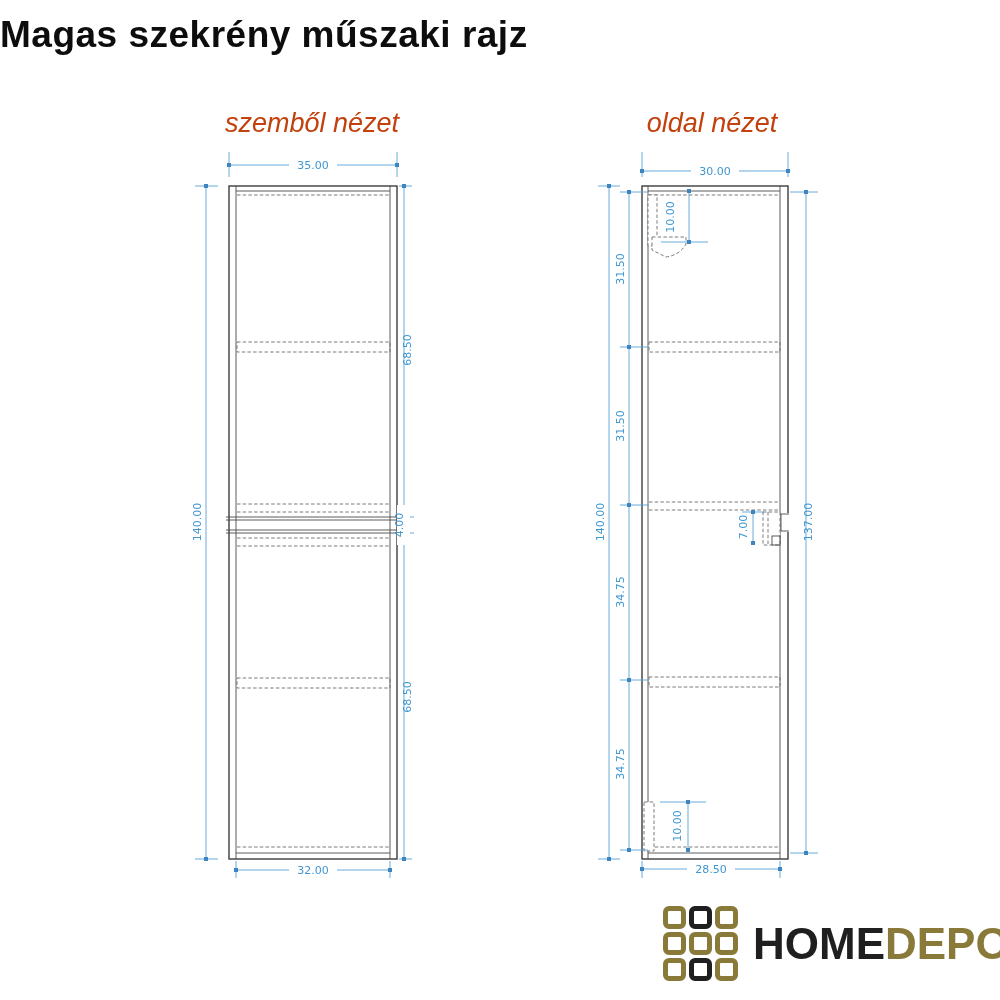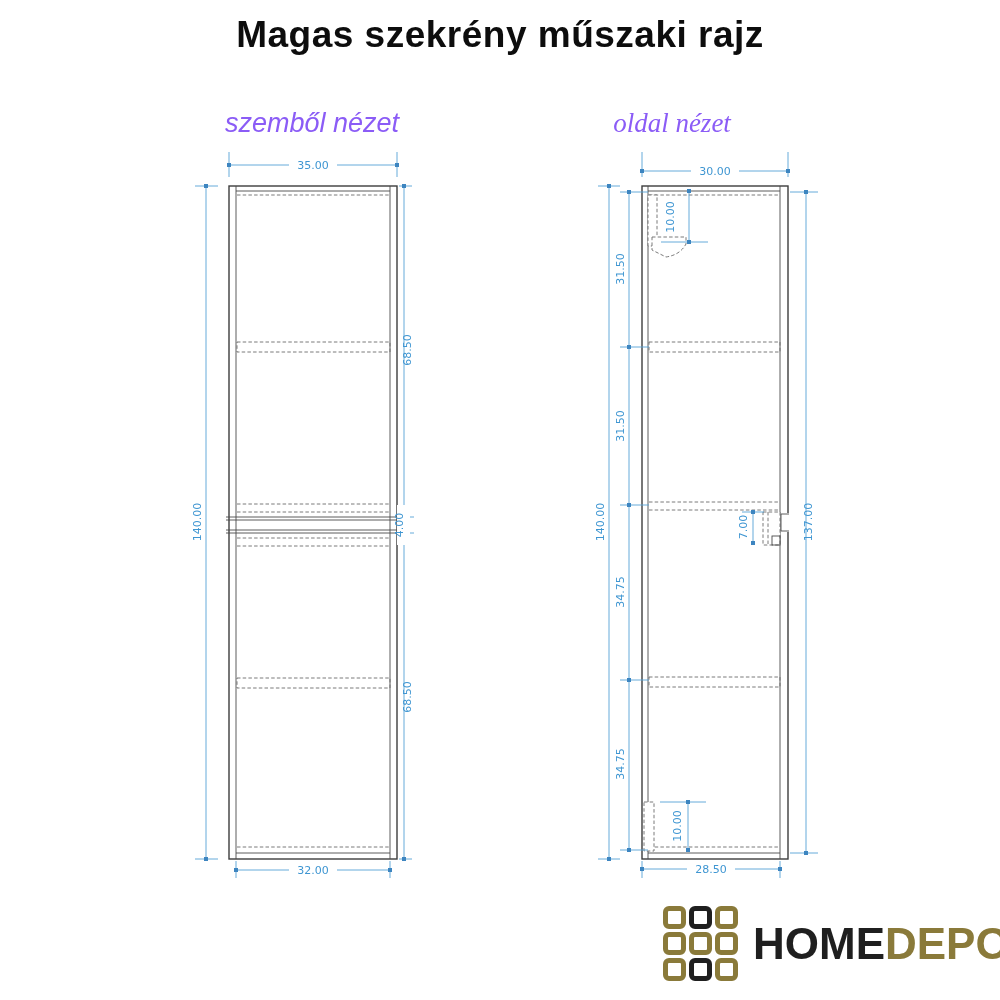--- a/index.html
+++ b/index.html
@@ -1,23 +1,23 @@
 <!DOCTYPE html>
 <html><head>
 <meta charset="utf-8">
 <style>
   html,body{margin:0;padding:0;background:#fff;}
   #canvas{position:relative;width:1000px;height:1000px;background:#fff;overflow:hidden;
           font-family:"Liberation Sans",sans-serif;}
-  #page-title{position:absolute;top:14px;left:0;width:100%;margin:0;text-align:center;
+  #page-title{position:absolute;top:14px;left:0;width:100%;margin:0;
           font-size:37px;font-weight:bold;color:#0d0d0d;letter-spacing:0.5px;}
-  .view-label{position:absolute;margin:0;font-style:italic;font-size:27px;color:#8b5cf6;
+  .view-label{position:absolute;margin:0;font-style:italic;font-size:27px;color:#c2410c;
           font-weight:400;white-space:nowrap;}
   #front-label{top:108px;left:312px;transform:translateX(-50%);}
-  #side-label{top:108px;left:672px;transform:translateX(-50%);font-family:Liberation Serif, serif;}
+  #side-label{top:108px;left:712px;transform:translateX(-50%);}
   svg{position:absolute;top:0;left:0;}
   
   .e{stroke:#3d3d3d;stroke-width:1.4;fill:none;}
   .t{stroke:#4a4a4a;stroke-width:0.9;fill:none;}
   .h{stroke:#6b6b6b;stroke-width:0.9;fill:none;stroke-dasharray:3.5 2.2;}
   .hf{stroke:#6b6b6b;stroke-width:0.9;fill:#fff;stroke-dasharray:3.5 2.2;}
   .d{stroke:#55a1d6;stroke-width:0.9;fill:none;}
   .m{fill:#3d85c0;}
   .dt{fill:#3f96d2;font-size:11px;font-family:"DejaVu Sans",sans-serif;}
   .wb{fill:#fff;}

